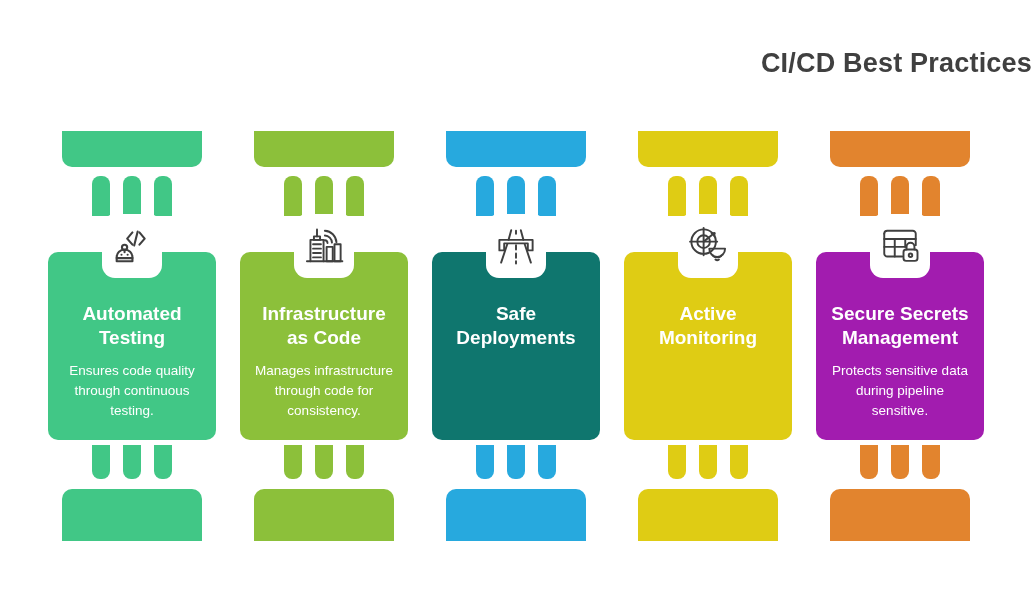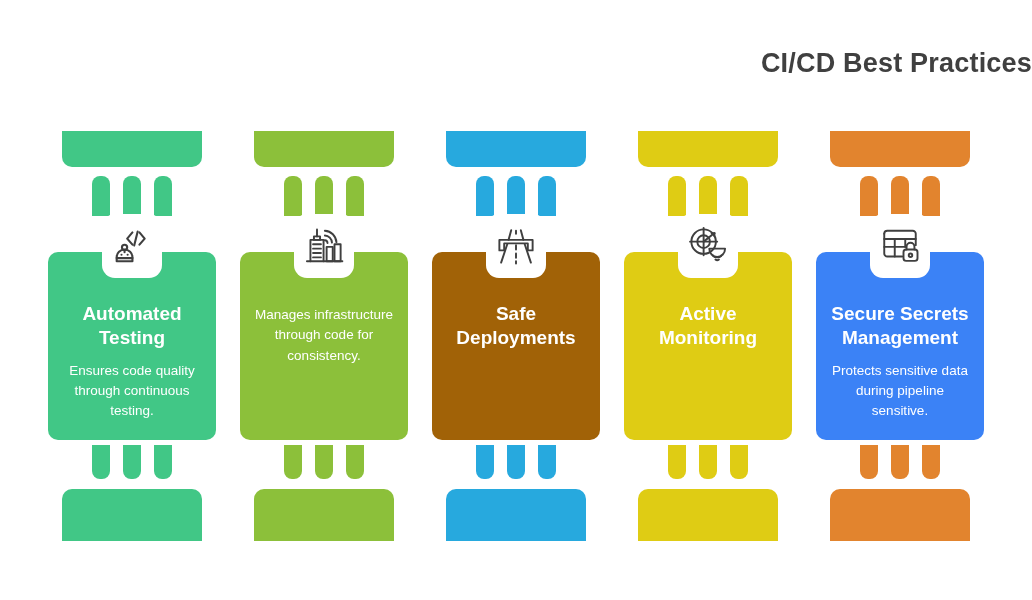--- a/index.html
+++ b/index.html
@@ -180,20 +180,22 @@
         <div class="prong" style="background: rgb(140, 192, 58);"></div>
         <div class="prong" style="background: rgb(140, 192, 58);"></div>
         <div class="prong" style="background: rgb(140, 192, 58);"></div>
       </div>
       <div class="prongs bottom">
         <div class="prong" style="background: rgb(140, 192, 58);"></div>
         <div class="prong" style="background: rgb(140, 192, 58);"></div>
         <div class="prong" style="background: rgb(140, 192, 58);"></div>
       </div>
       <div class="card" style="background: rgb(140, 192, 58);">
+        <div class="card-title">Infrastructure
+as Code</div>
         <div class="card-desc">Manages infrastructure through code for consistency.</div>
       </div>
       <div class="icon-badge">
         <span>
     <svg viewBox="0 0 48 48" fill="none" stroke="#3f3f3f" stroke-width="2.2" stroke-linecap="round" stroke-linejoin="round">
       <line x1="16" y1="5" x2="16" y2="13"></line>
       <rect x="12.5" y="13" width="7" height="4"></rect>
       <path d="M8.5 41.5 V17 h15 v24.5"></path>
       <line x1="11.5" y1="22" x2="20.5" y2="22"></line>
       <line x1="11.5" y1="27" x2="20.5" y2="27"></line>
@@ -215,21 +217,21 @@
       <div class="prongs top">
         <div class="prong" style="background: rgb(39, 169, 222);"></div>
         <div class="prong" style="background: rgb(39, 169, 222);"></div>
         <div class="prong" style="background: rgb(39, 169, 222);"></div>
       </div>
       <div class="prongs bottom">
         <div class="prong" style="background: rgb(39, 169, 222);"></div>
         <div class="prong" style="background: rgb(39, 169, 222);"></div>
         <div class="prong" style="background: rgb(39, 169, 222);"></div>
       </div>
-      <div class="card" style="background: #a16207; text-align: center;">
+      <div class="card" style="background: #0f766e; text-align: center;">
         <div class="card-title">Safe
 Deployments</div>
       </div>
       <div class="icon-badge">
         <span>
     <svg viewBox="0 0 48 48" fill="none" stroke="#3f3f3f" stroke-width="2.2" stroke-linecap="round" stroke-linejoin="round">
       <line x1="18.5" y1="6" x2="15.5" y2="17"></line>
       <line x1="29.5" y1="6" x2="32.5" y2="17"></line>
       <line x1="24" y1="6.5" x2="24" y2="10"></line>
       <path d="M5 17 h38 v12 h-5.5 v-8 h-27 v8 H5 z"></path>
@@ -282,21 +284,21 @@
       <div class="prongs top">
         <div class="prong" style="background: rgb(226, 132, 46);"></div>
         <div class="prong" style="background: rgb(226, 132, 46);"></div>
         <div class="prong" style="background: rgb(226, 132, 46);"></div>
       </div>
       <div class="prongs bottom">
         <div class="prong" style="background: rgb(226, 132, 46);"></div>
         <div class="prong" style="background: rgb(226, 132, 46);"></div>
         <div class="prong" style="background: rgb(226, 132, 46);"></div>
       </div>
-      <div class="card" style="background: #3b82f6;">
+      <div class="card" style="background: #a21caf;">
         <div class="card-title">Secure Secrets
 Management</div>
         <div class="card-desc">Protects sensitive data during pipeline sensitive.</div>
       </div>
       <div class="icon-badge">
         <span>
     <svg viewBox="0 0 48 48" fill="none" stroke="#3f3f3f" stroke-width="2.2" stroke-linecap="round" stroke-linejoin="round">
       <path d="M6 10 a3.5 3.5 0 0 1 3.5 -3.5 h29 a3.5 3.5 0 0 1 3.5 3.5 v13"></path>
       <path d="M6 10 v22.5 a3.5 3.5 0 0 0 3.5 3.5 h17"></path>
       <line x1="6" y1="16" x2="42" y2="16"></line>

